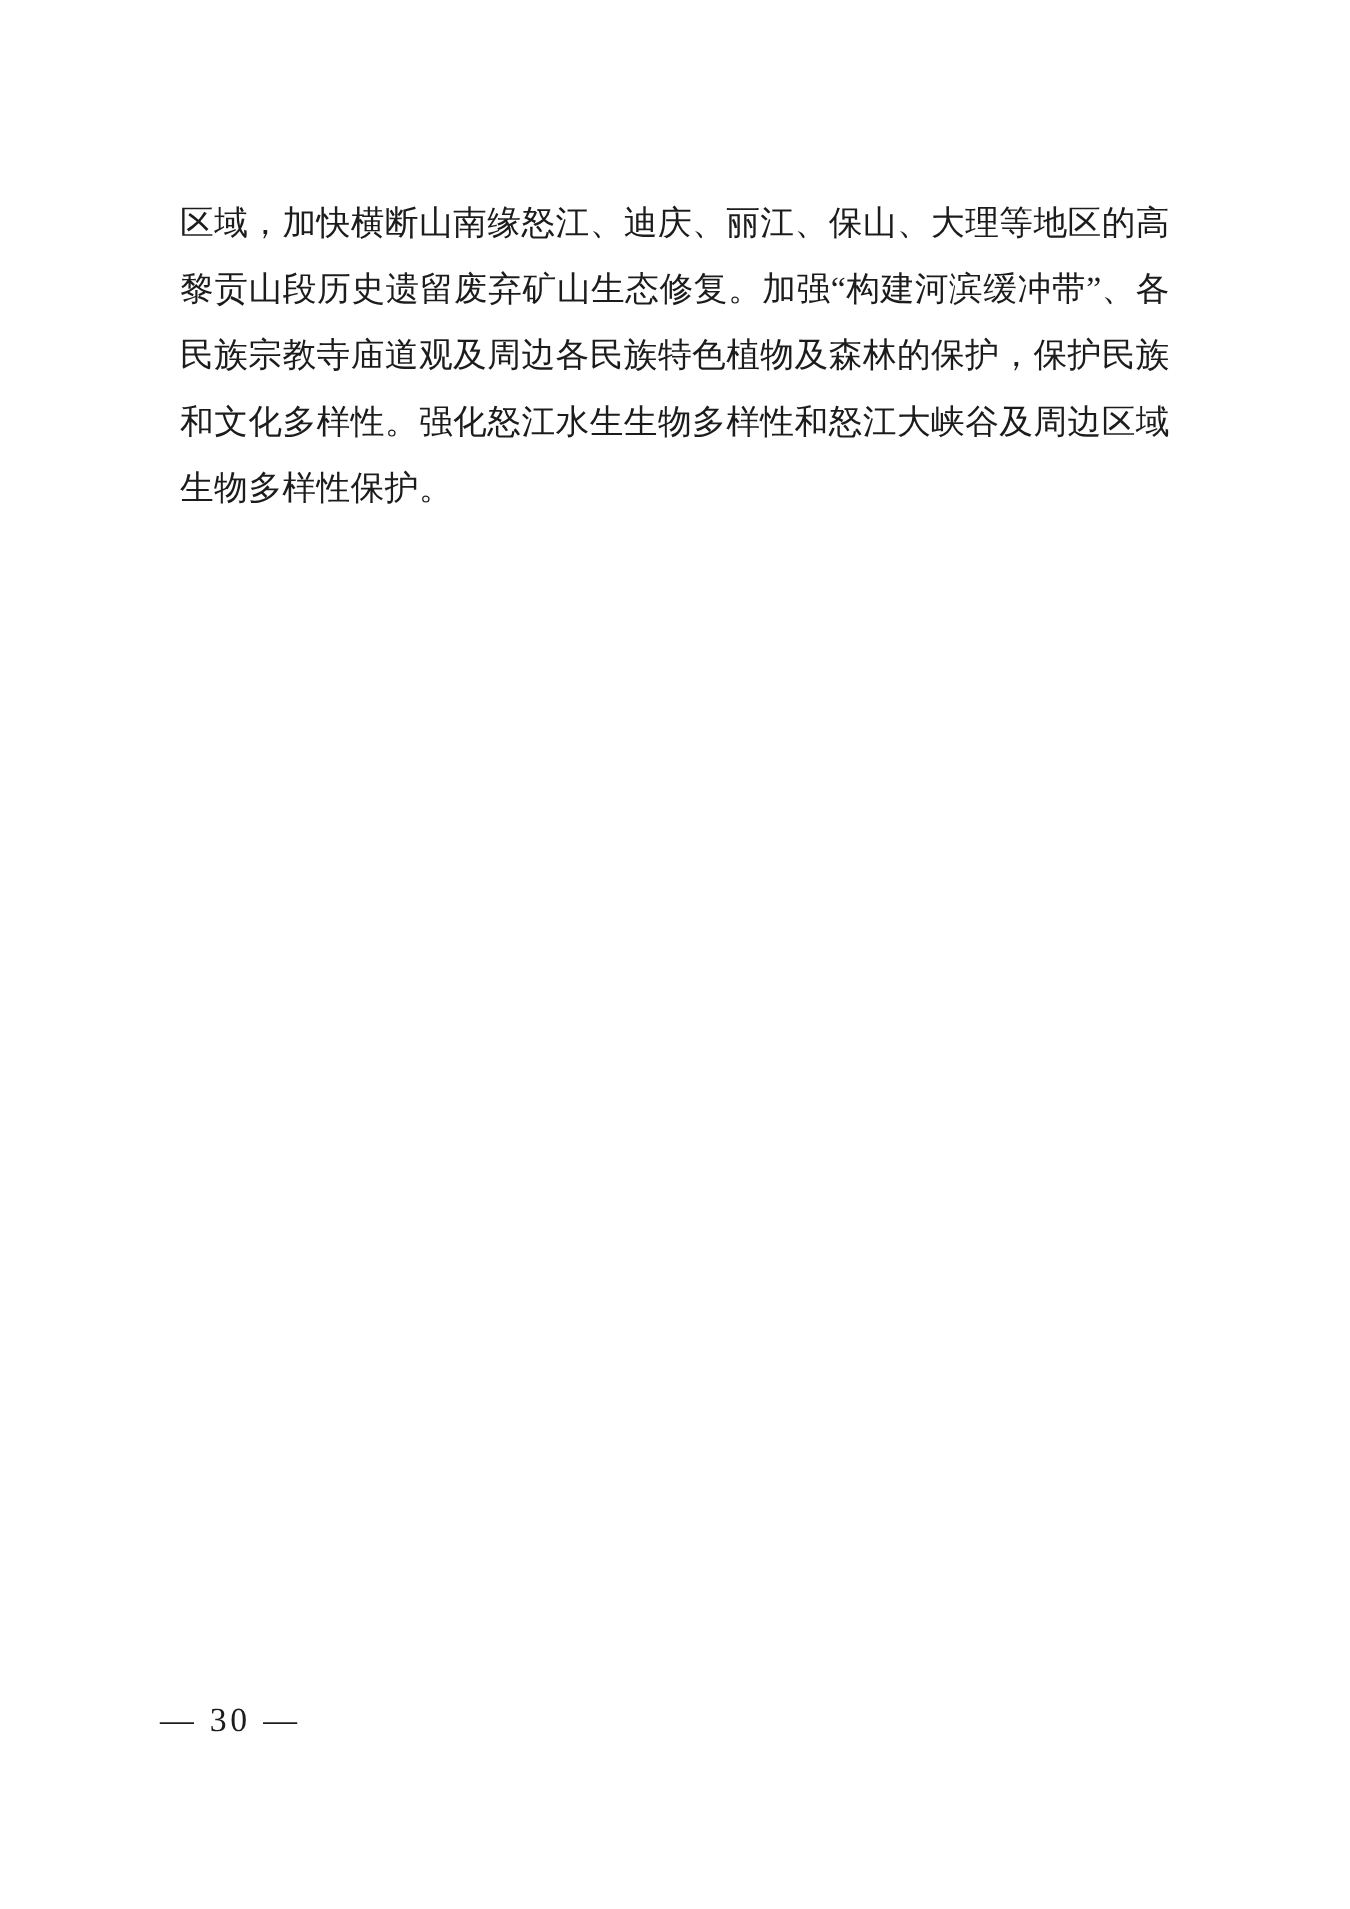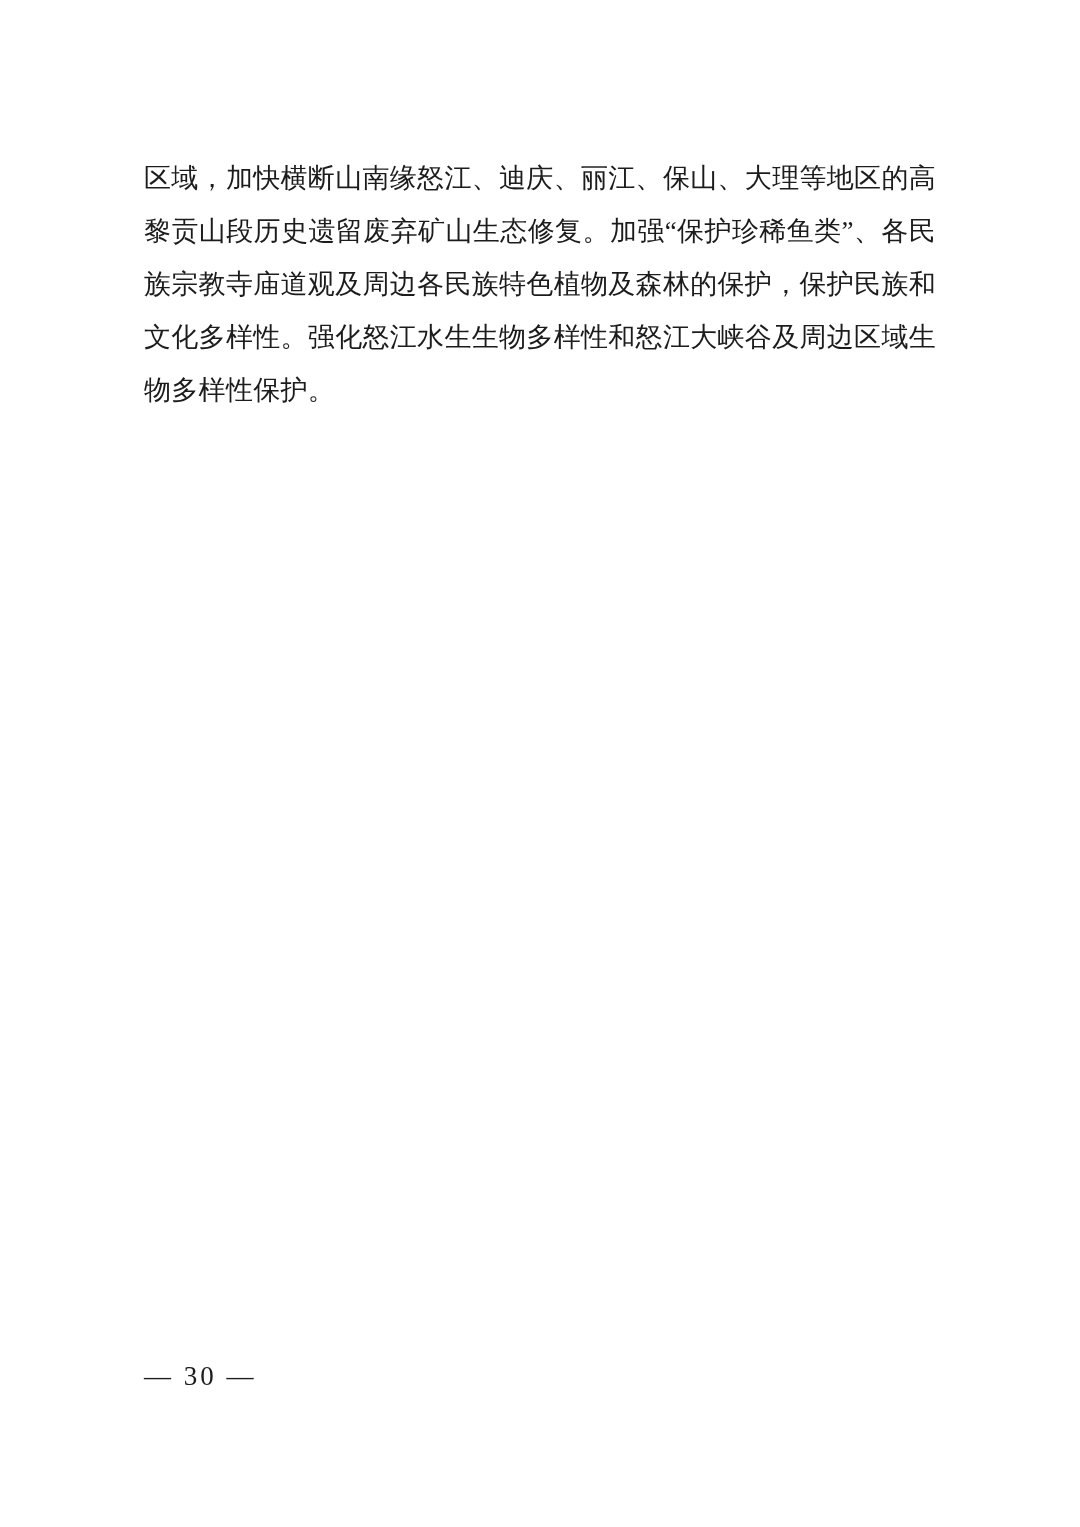--- a/index.html
+++ b/index.html
@@ -31,36 +31,36 @@
     text-justify: inter-character;
     word-break: break-all;
   }
   .para.indent { text-indent: 54px; }
   .gap-md { margin-top: 40px; }
   .gap-sm { margin-top: 10px; }
   .gap-p4 { margin-top: 26px; }
   .lead { font-weight: 700; }
   .footer {
     position: absolute;
-    left: 144px;
+    left: 128px;
     top: 1356px;
     font-size: 27px;
     line-height: 40px;
     letter-spacing: 3px;
     color: #1c1c1c;
     white-space: pre;
   }
 </style>
 </head>
 <body>
 
 <div class="page">
   <div class="content">
 
-    <p class="para"><span>区域，加快横断山南缘怒江、迪庆、丽江、保山、大理等地区的高黎贡山段历史遗留废弃矿山生态修复。加强“保护珍稀鱼类”、各民族宗教寺庙道观及周边各民族特色植物及森林的保护，保护民族和文化多样性。强化怒江水生生物多样性和怒江大峡谷及周边区域生物多样性保护。</span></p>
+    <p class="para"><span>区域，加快横断山南缘怒江、迪庆、丽江、保山、大理等地区的高黎贡山段历史遗留废弃矿山生态修复。加强“构建河滨缓冲带”、各民族宗教寺庙道观及周边各民族特色植物及森林的保护，保护民族和文化多样性。强化怒江水生生物多样性和怒江大峡谷及周边区域生物多样性保护。</span></p>
 
 
 
 
   </div>
 
   <div class="footer">— 30 —</div>
 </div>
 
 </body></html>

